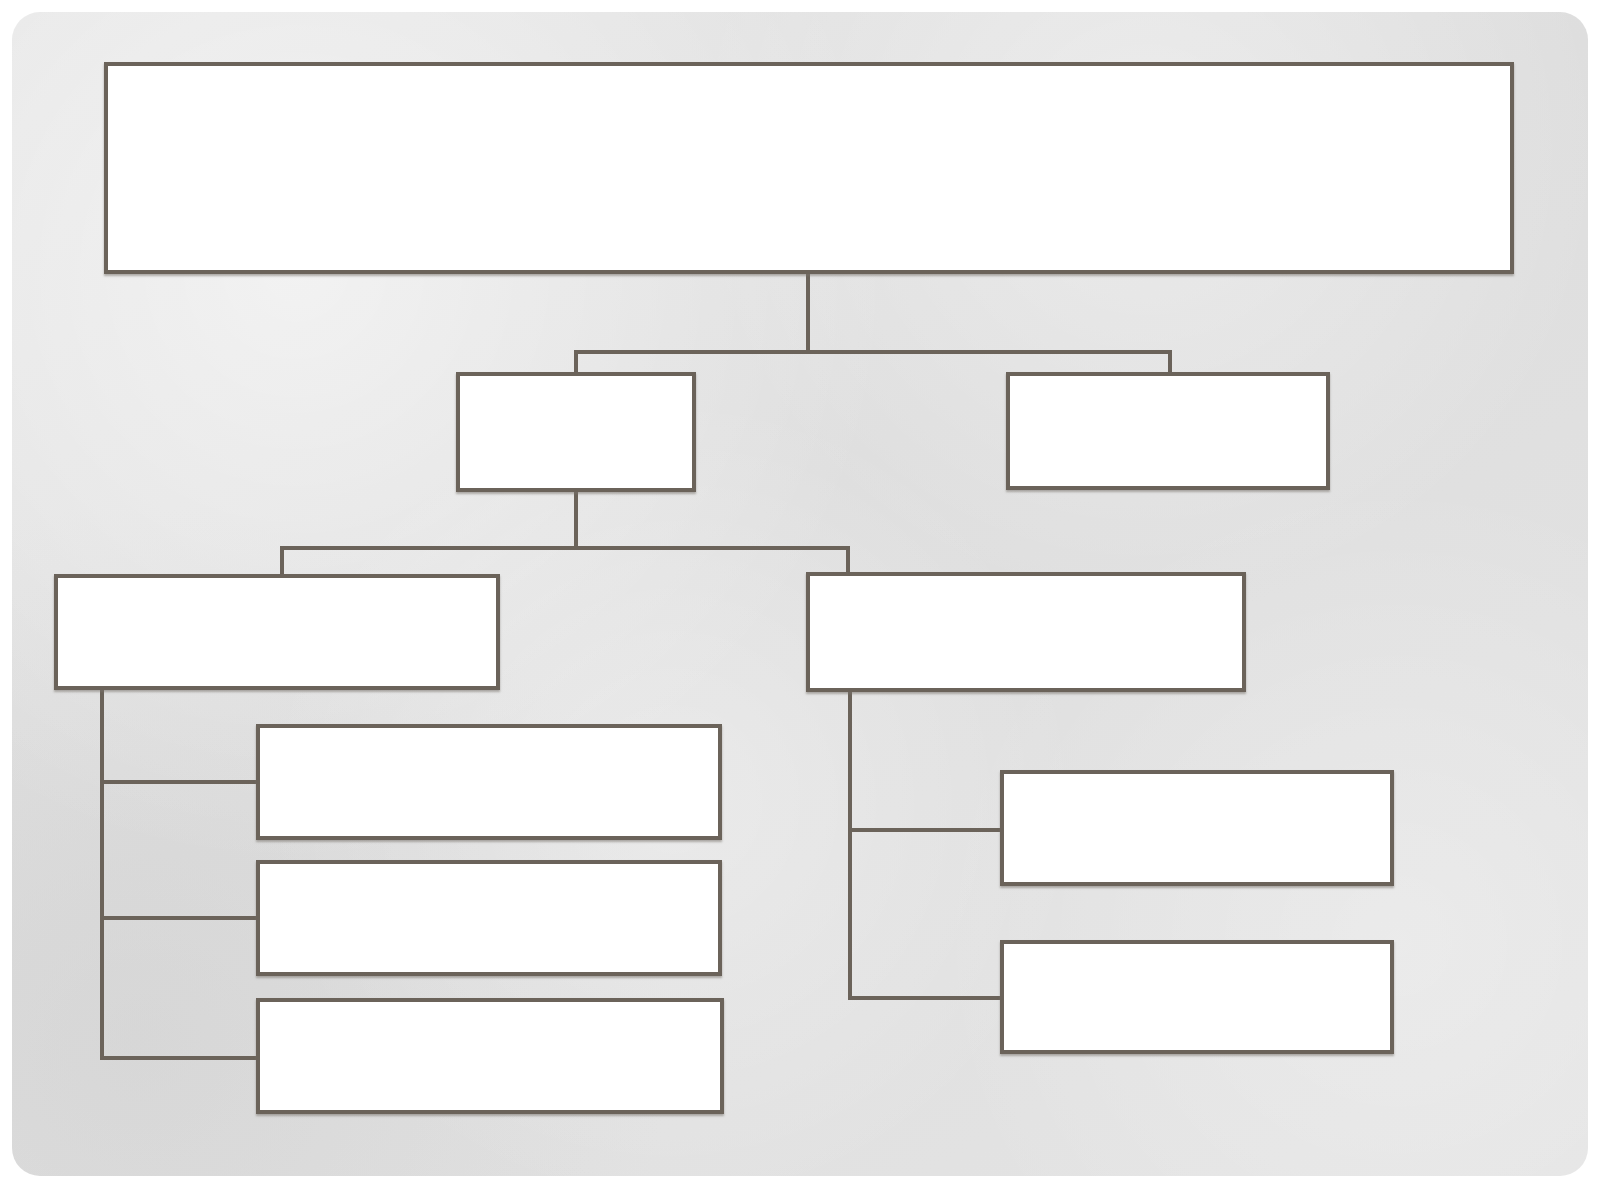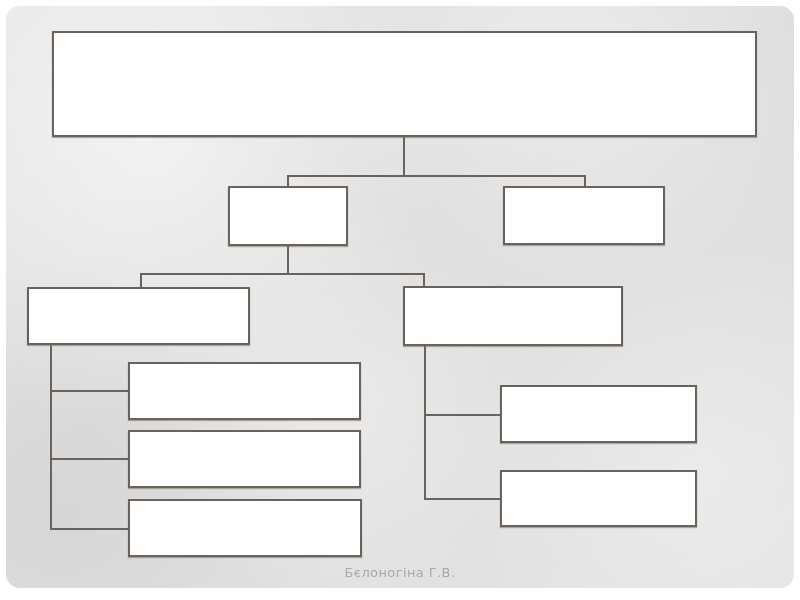--- a/index.html
+++ b/index.html
@@ -137,15 +137,14 @@
         <span class="node-label"></span>
       </div>
       <div class="node-box" style="left: 500px; top: 385px; width: 197px; height: 58px; background: rgb(255, 255, 255); border-color: rgb(107, 99, 90);">
         <span class="node-label"></span>
       </div>
       <div class="node-box" style="left: 500px; top: 470px; width: 197px; height: 57px; background: rgb(255, 255, 255); border-color: rgb(107, 99, 90);">
         <span class="node-label"></span>
       </div>
     </div>
 
-  <div id="footer-credit">Бєлоногіна Г.В.</div>
 
 </div>
 
 </body></html>

